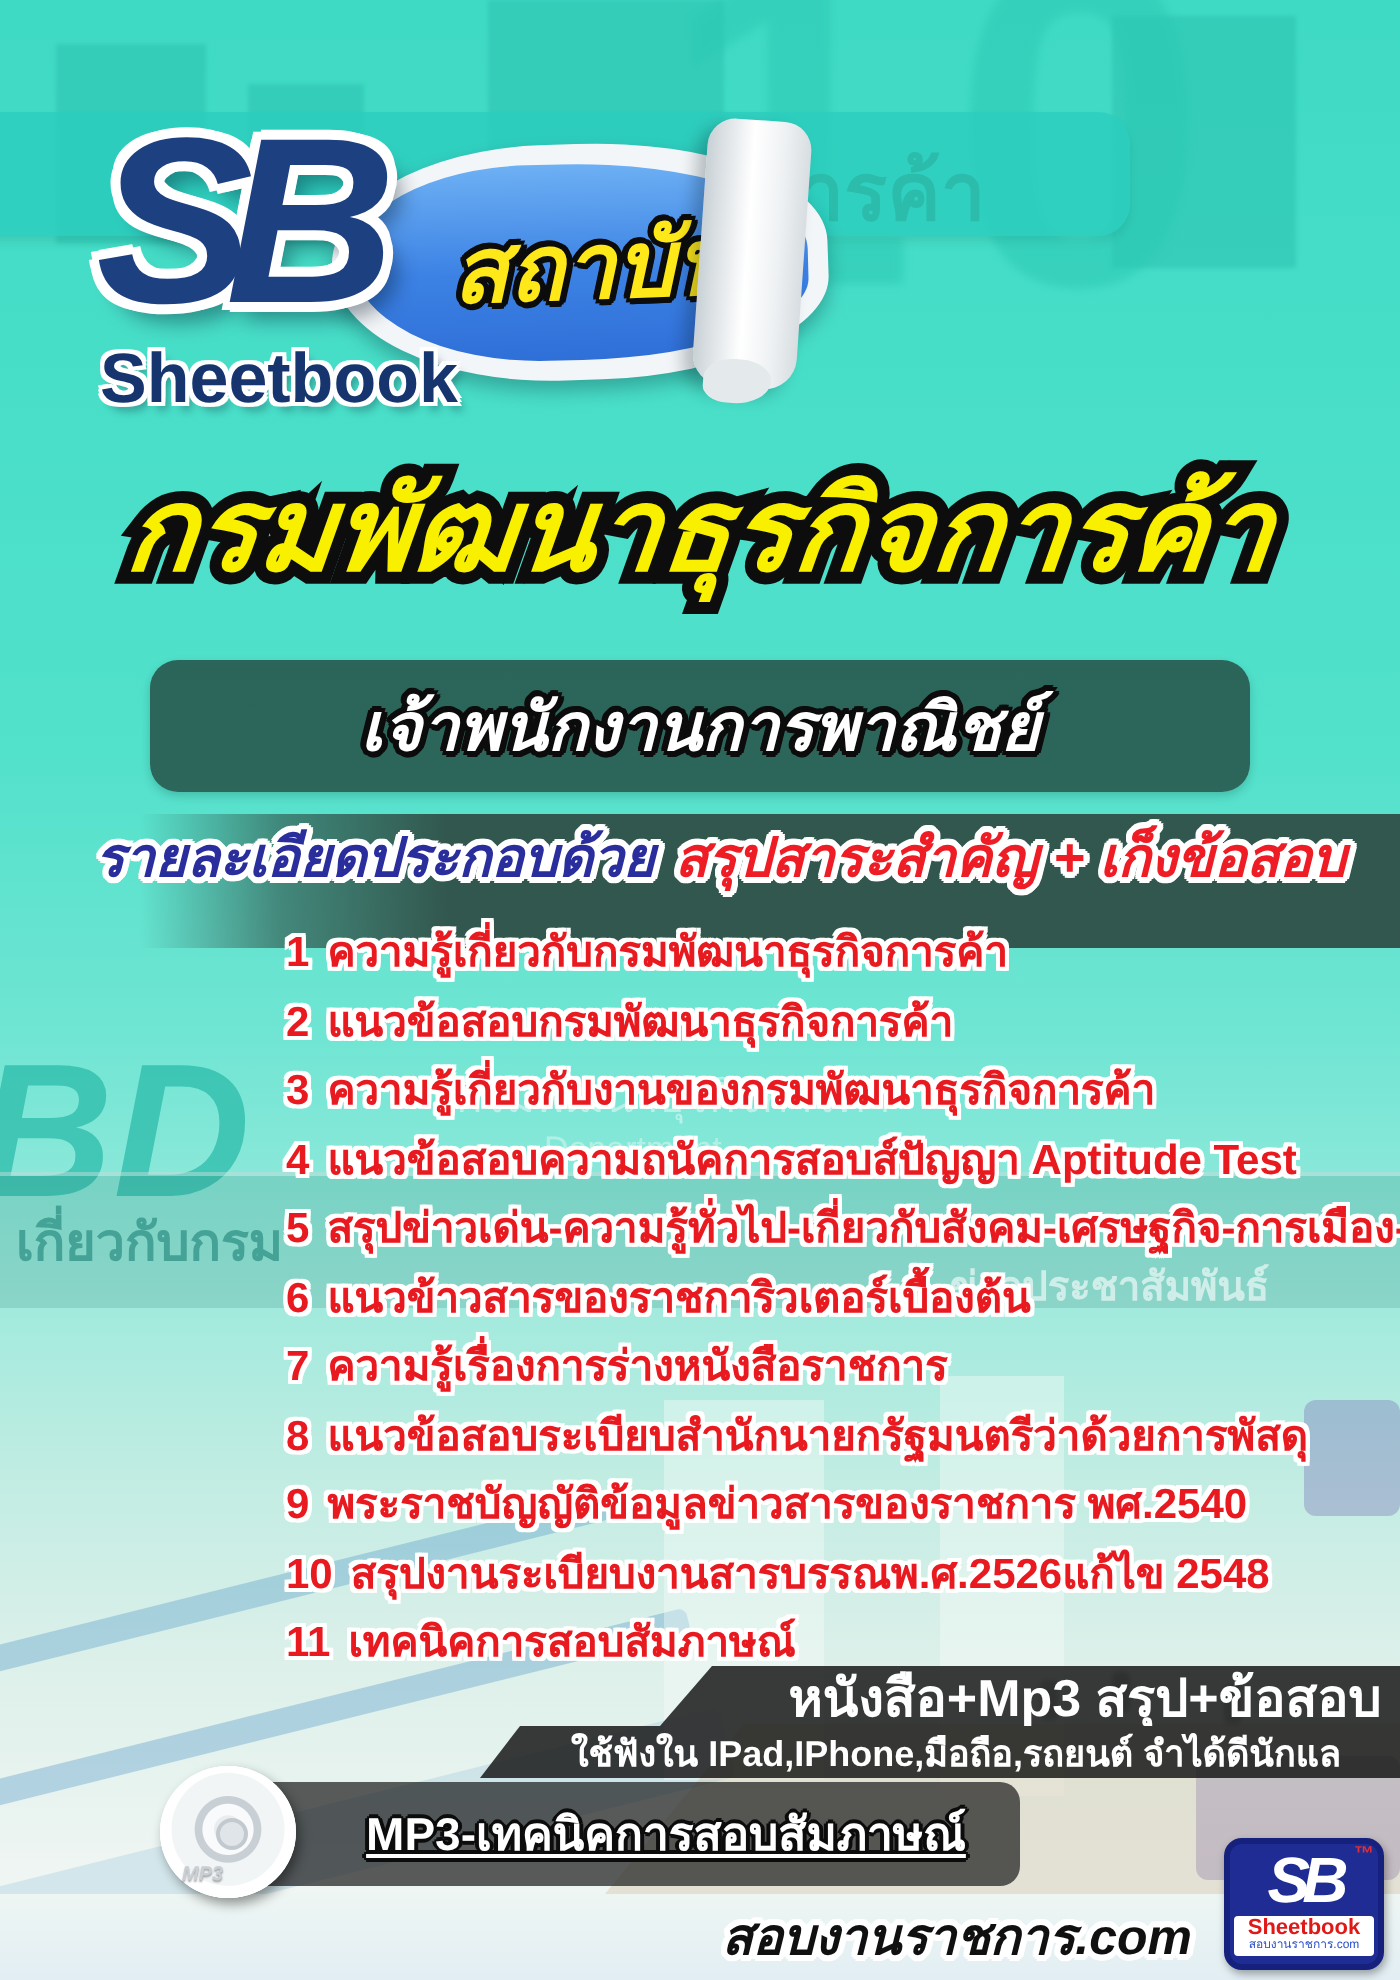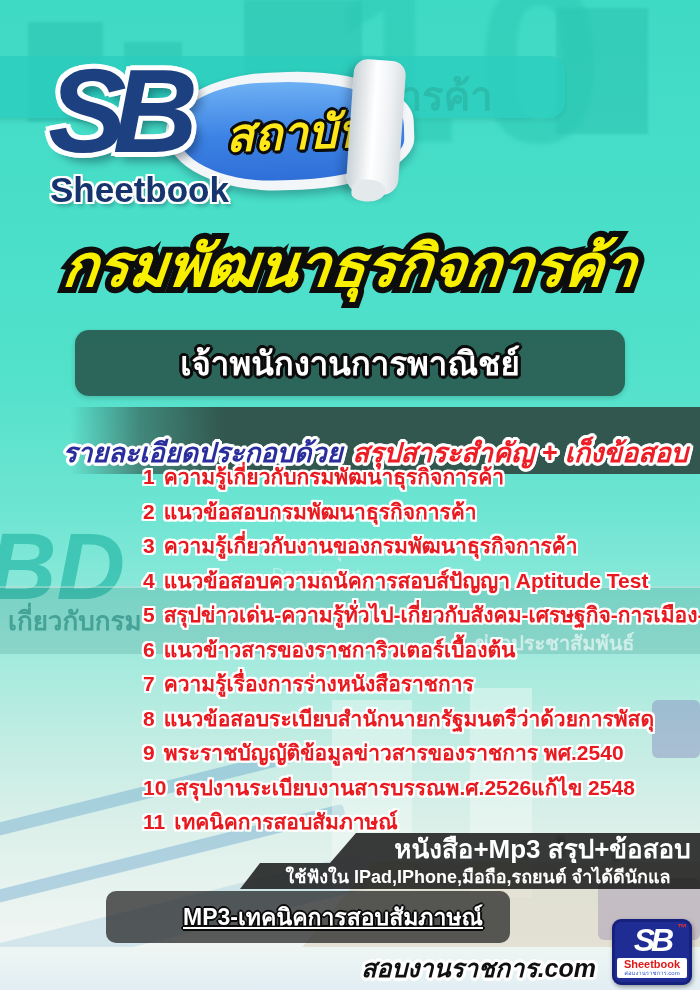--- a/index.html
+++ b/index.html
@@ -41,24 +41,24 @@
   .sb-big{left:0;top:-6px;font-size:118px;line-height:118px;font-weight:bold;font-style:italic;color:#1d4080;letter-spacing:-14px;z-index:2;
     text-shadow:-5px 0 0 #fff,5px 0 0 #fff,0 -5px 0 #fff,0 5px 0 #fff,-4px -4px 0 #fff,4px 4px 0 #fff,-4px 4px 0 #fff,4px -4px 0 #fff,7px 9px 10px rgba(0,20,40,.4);}
   .sheetbook-text{left:2px;top:112px;font-size:35px;font-weight:bold;color:#16356e;z-index:3;
     text-shadow:-2px 0 0 #fff,2px 0 0 #fff,0 -2px 0 #fff,0 2px 0 #fff,-2px -2px 0 #fff,2px 2px 0 #fff,-2px 2px 0 #fff,2px -2px 0 #fff,3px 4px 4px rgba(0,20,40,.35);}
   
   .title{left:0;right:0;top:224px;margin:0;text-align:center;font-size:58px;line-height:84px;font-weight:bold;font-style:italic;
     transform:skewX(-6deg);color:#f9f000;z-index:4;}
   .title::before{content:attr(data-text);position:absolute;left:0;right:0;top:0;color:#0d0d0d;-webkit-text-stroke:12px #0d0d0d;z-index:-1;}
   
   .pos-box{left:75px;width:550px;top:330px;height:66px;background:rgba(33,66,59,.78);border-radius:14px;z-index:4;
-    display:flex;align-items:center;justify-content:center;box-shadow:0 2px 5px rgba(0,40,35,.2);}
+    display:flex;align-items:center;justify-content:center;box-shadow:0 2px 5px rgba(0,40,35,.2);font-style:italic;}
   .pos-box span{font-size:33px;font-weight:bold;color:#ffffff;}
   
-  .det{left:0;right:0;top:407px;height:67px;z-index:4;display:flex;align-items:flex-end;justify-content:flex-end;gap:10px;padding-right:12px;
+  .det{left:0;right:0;top:407px;height:67px;z-index:4;display:flex;align-items:flex-start;justify-content:flex-end;gap:10px;padding-right:27px;
     background:linear-gradient(90deg,rgba(46,75,67,0) 10%,rgba(46,75,67,.6) 20%,rgba(46,75,67,.92) 32%,rgba(46,75,67,.92) 100%);}
   .det span{font-size:27px;font-weight:bold;font-style:italic;white-space:nowrap;}
   .det .blue{color:#2a2d9c;}
   .det .red{color:#ee1c24;}
   
   .contents{left:143px;top:460px;margin:0;padding:0;list-style:none;z-index:4;}
   .contents li{font-size:21px;line-height:34.5px;font-weight:bold;color:#e8191f;white-space:nowrap;}
   .contents .num{margin-right:9px;}
   
   .promo1{left:330px;right:0;top:833px;height:30px;background:rgba(22,22,22,.84);clip-path:polygon(26px 0,100% 0,100% 100%,0 100%);
@@ -159,20 +159,24 @@
   <div class="abs promo1">
     <span>หนังสือ+Mp3 สรุป+ข้อสอบ</span>
   </div>
   <div class="abs promo2">
     <span>ใช้ฟังใน IPad,IPhone,มือถือ,รถยนต์ จำได้ดีนักแล</span>
   </div>
 
   <div class="abs mp3-bar">
     <span class="ob2">MP3-เทคนิคการสอบสัมภาษณ์</span>
   </div>
+  <div class="abs disc">
+    <span class="hole"></span>
+    <span class="lbl">MP3</span>
+  </div>
 
   <footer class="abs bottom-strip"></footer>
   <div class="abs website ow3">สอบงานราชการ.com</div>
 
   <div class="abs badge">
     <span class="badge-tm">™</span>
     <span class="badge-sb">SB</span>
     <div class="badge-band">
       <span class="badge-name">Sheetbook</span>
       <span class="badge-url">สอบงานราชการ.com</span>

